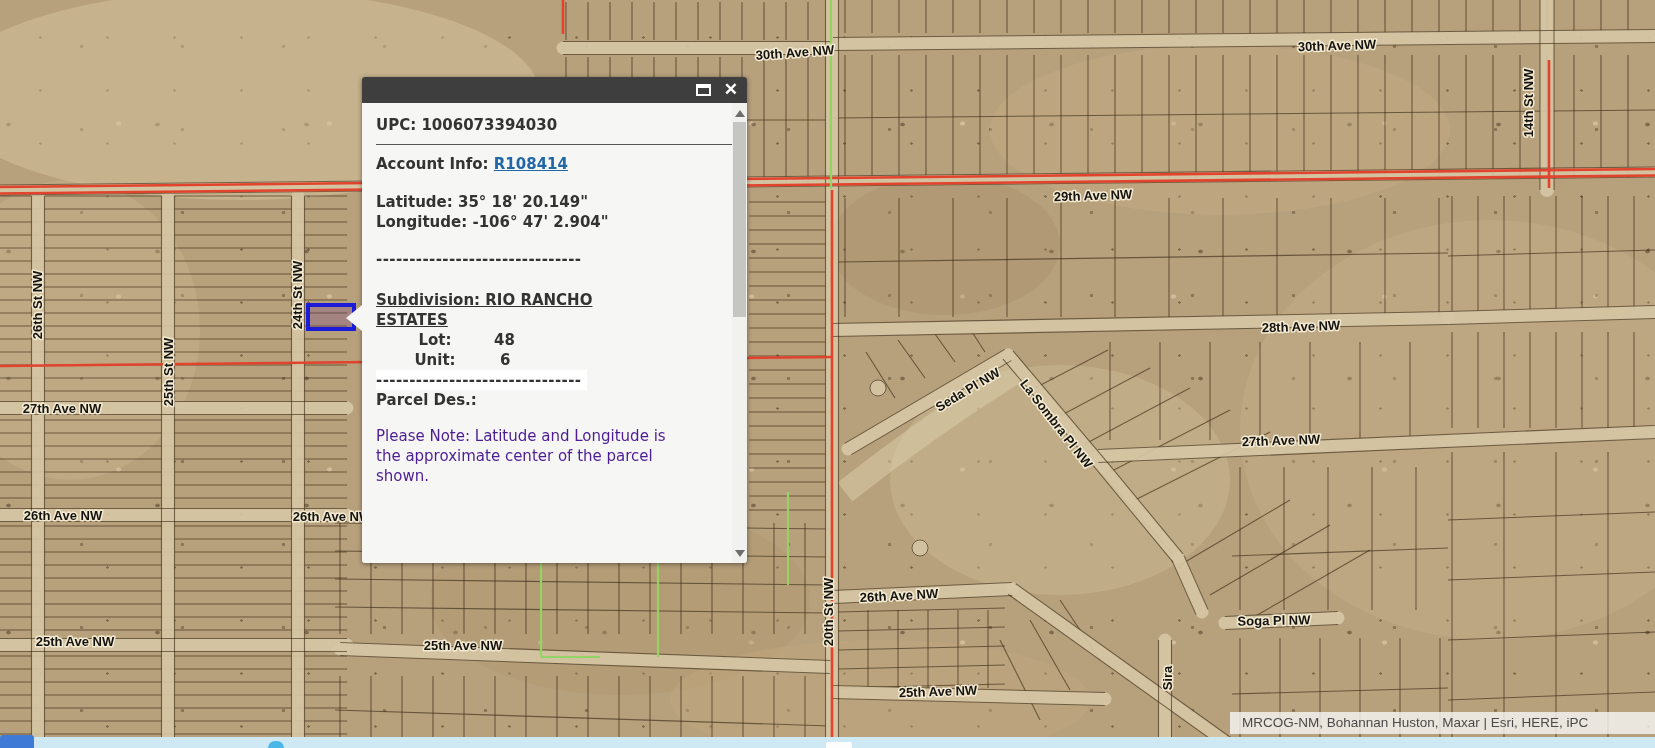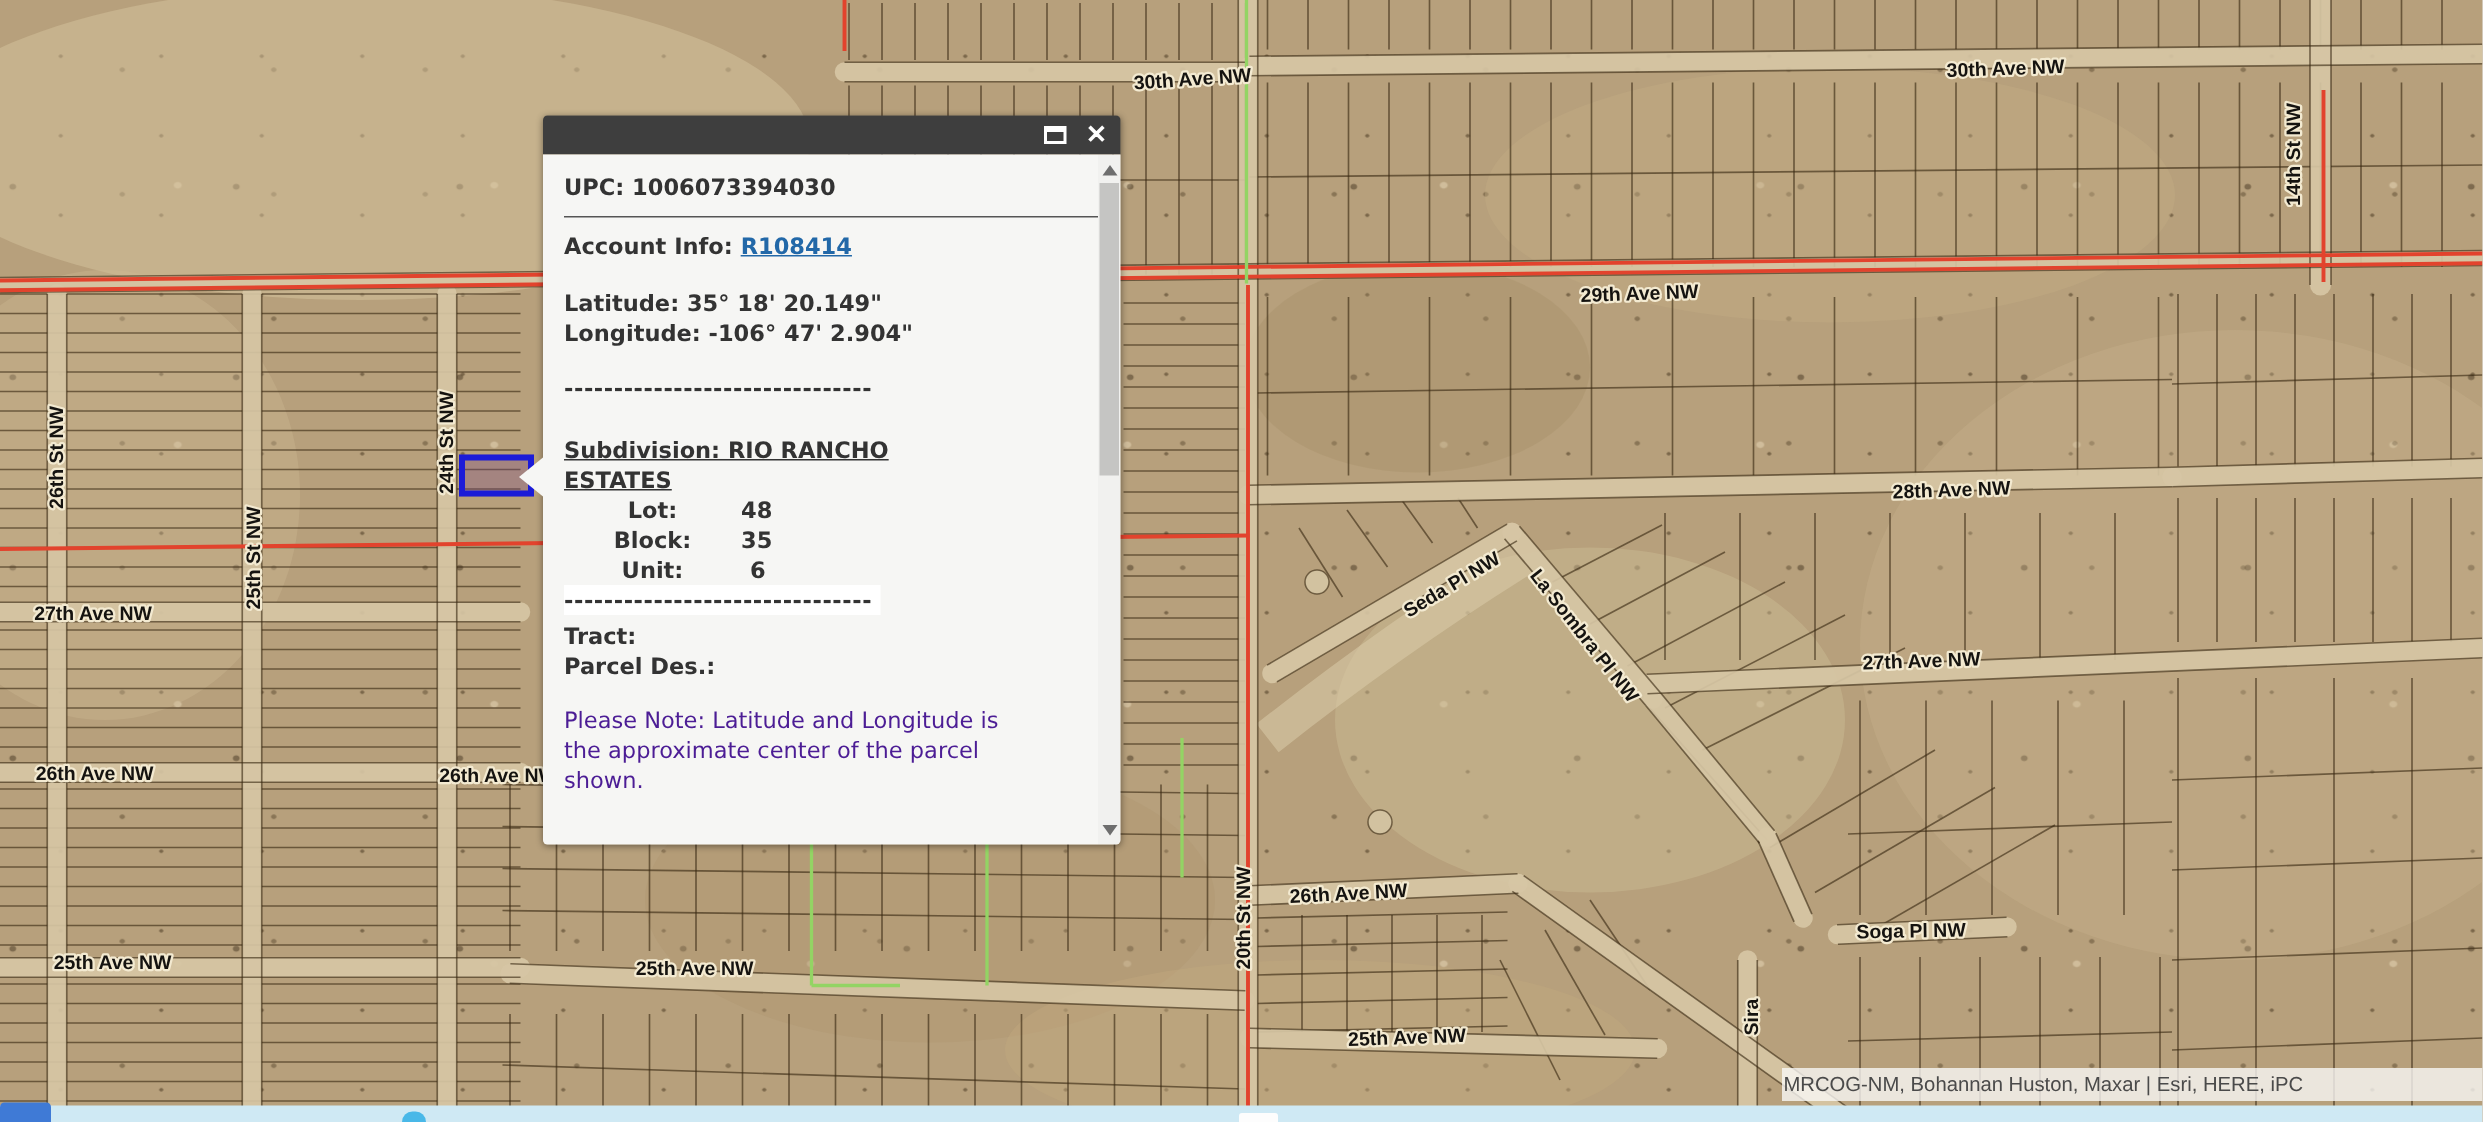--- a/index.html
+++ b/index.html
@@ -51,24 +51,24 @@
       border-radius:0 0 3px 0;}
   .sb-btn{position:absolute;left:0;width:15px;height:16px;display:flex;
       align-items:center;justify-content:center;cursor:pointer;}
   .sb-up{top:2px;} .sb-down{bottom:2px;}
   .tri-up{width:0;height:0;border-left:5px solid transparent;border-right:5px solid transparent;
       border-bottom:7px solid #6e6e6e;}
   .tri-down{width:0;height:0;border-left:5px solid transparent;border-right:5px solid transparent;
       border-top:7px solid #6e6e6e;}
   .sb-thumb{position:absolute;left:1px;top:19px;width:13px;height:195px;background:#c5c5c3;cursor:pointer;}
   
-  .attrib{position:absolute;right:0;bottom:14px;width:467px;height:22px;
+  .attrib{position:absolute;right:0;bottom:14px;width:425px;height:22px;
       background:rgba(250,250,248,.78);color:#4a4a4a;
       font:13.5px/22px "Liberation Sans",sans-serif;
-      padding-left:1px;white-space:nowrap;overflow:hidden;box-sizing:border-box;}
+      padding-left:12px;white-space:nowrap;overflow:hidden;box-sizing:border-box;}
   
   .page-strip{position:absolute;left:0;bottom:0;width:100%;height:11px;background:#cfe9f4;}
   .chip-a{position:absolute;left:0;bottom:0;width:34px;height:13px;background:#3f7ad6;border-radius:3px 3px 0 0;}
   .chip-b{position:absolute;left:268px;bottom:0;width:16px;height:7px;background:#49b8e8;border-radius:8px 8px 0 0;}
   .chip-c{position:absolute;left:826px;bottom:0;width:26px;height:6px;background:#fdfdfd;border-radius:2px 2px 0 0;}
 </style>
 </head>
 <body>
 
 <div class="stage">
@@ -496,29 +496,24 @@
       </div>
       <div>Latitude: 35° 18' 20.149"</div>
       <div>Longitude: -106° 47' 2.904"</div>
       <div class="p-sep">-------------------------------</div>
       <div class="p-sub">Subdivision: RIO RANCHO ESTATES</div>
       <div class="p-row">
         <span class="p-k">Lot:</span>
         <span>48</span>
       </div>
       <div class="p-row">
-        <span class="p-k">Block:</span>
-        <span>35</span>
-      </div>
-      <div class="p-row">
         <span class="p-k">Unit:</span>
         <span class="p-unit-v">6</span>
       </div>
       <div class="p-sep p-sep2">-------------------------------</div>
-      <div class="p-tract">Tract:</div>
       <div>Parcel Des.:</div>
       <div class="p-note">Please Note: Latitude and Longitude is the approximate center of the parcel shown.</div>
     </div>
     <div class="popup-sb">
       <div class="sb-btn sb-up">
           <i class="tri-up"></i>
         </div>
       <div class="sb-thumb"></div>
       <div class="sb-btn sb-down">
           <i class="tri-down"></i>

